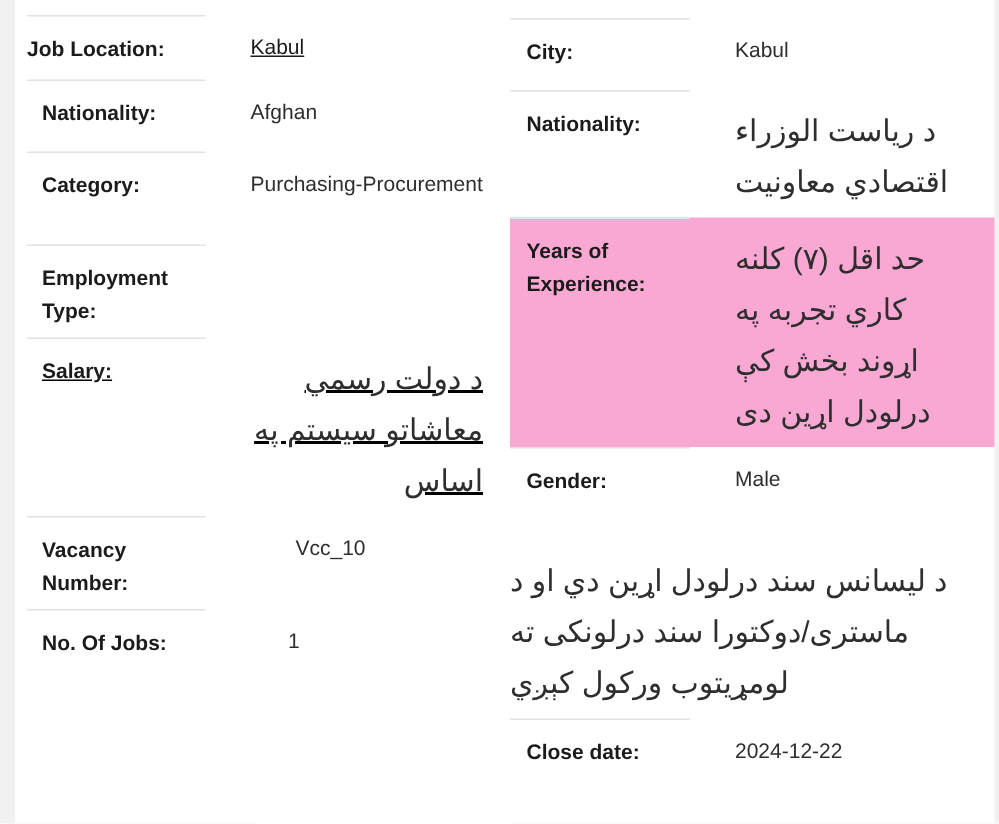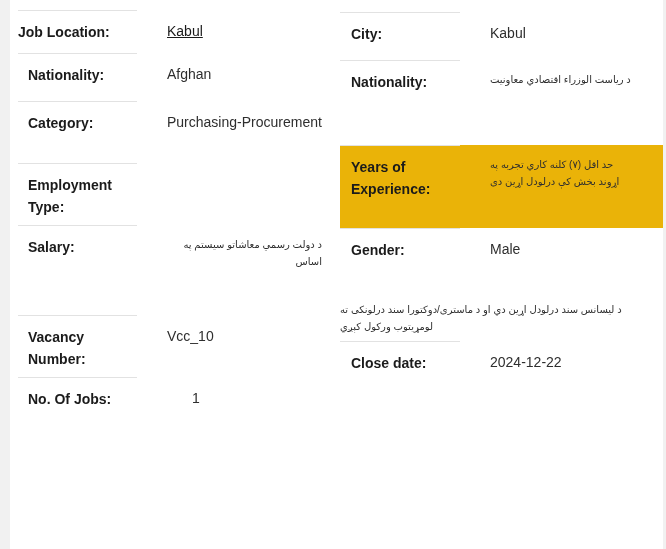--- a/index.html
+++ b/index.html
@@ -56,35 +56,35 @@
     font-size:14px;
     line-height:1.55;
     color:#2e2e2e;
     word-wrap:break-word;
   }
   .col-right .value{padding-right:28px;}
   .value.rtl{
     direction:rtl;
     text-align:left;
     line-height:1.7;
-    font-size:10px;
+    font-size:20px;
   }
   .value.rtl-right{text-align:right;}
   .value a{
     color:#1b1b1b;
     text-decoration:underline;
   }
-  .row.highlight{background:#eab308;margin-top:23px;}
+  .row.highlight{background:#f9a8d4;}
   
   .col-left .row:nth-child(1){min-height:43px;}
   .col-left .row:nth-child(2){min-height:48px;}
   .col-left .row:nth-child(3){min-height:62px;}
   .col-left .row:nth-child(4){min-height:62px;}
-  .col-left .row:nth-child(5){min-height:90px;}
-  .col-left .row:nth-child(6){min-height:62px;}
+  .col-left .row:nth-child(5){min-height:90px;text-decoration:underline;}
+  .col-left .row:nth-child(6){min-height:62px;gap:30px;}
   .col-left .row:nth-child(7){min-height:48px;gap:25px;}
   .col-right .row:nth-child(1){min-height:48px;}
   .col-right .row:nth-child(2){min-height:62px;}
   .col-right .row:nth-child(3){min-height:83px;}
   .col-right .row:nth-child(4){min-height:62px;}
   .col-right .row:nth-child(5){min-height:48px;}
   .col-right .row:nth-child(6){min-height:147px;}
   .col-right .row:nth-child(7){min-height:48px;flex-direction:column;}
 </style>
 </head>

